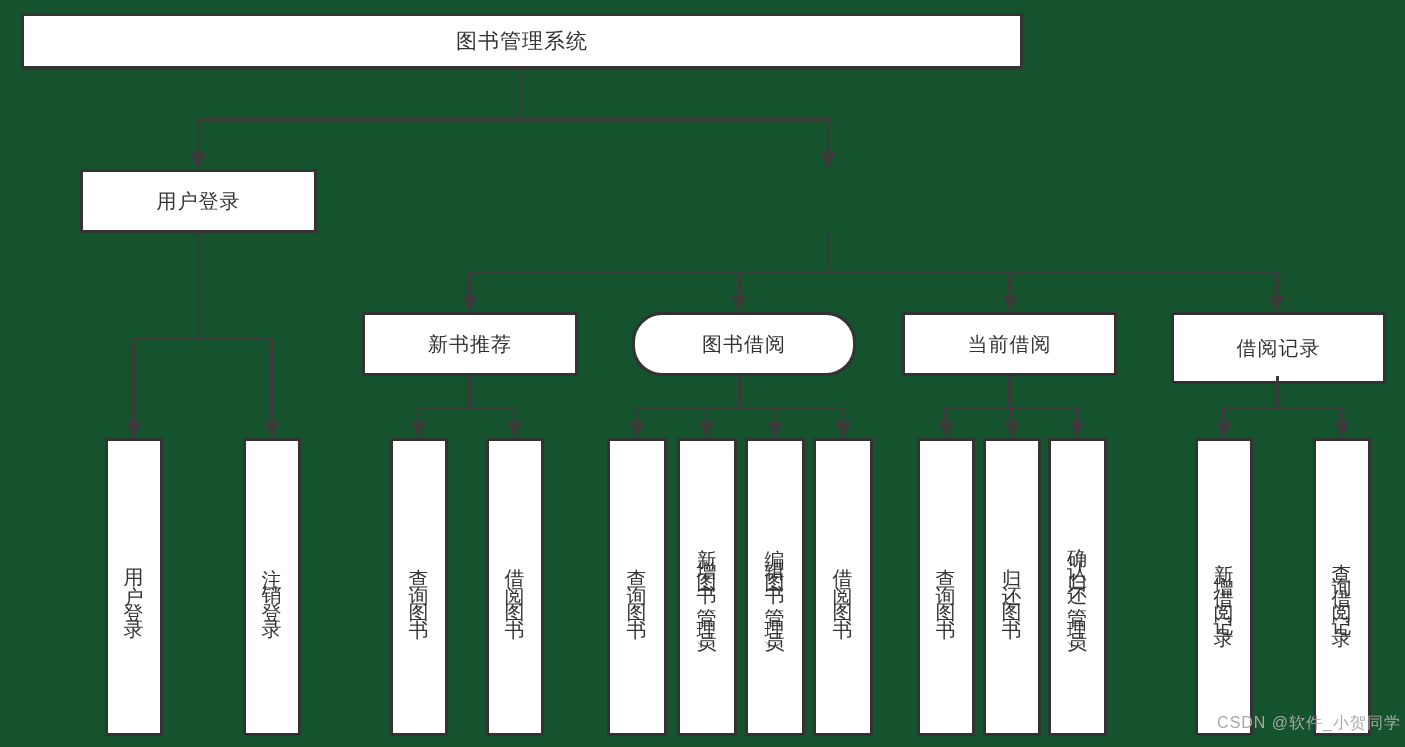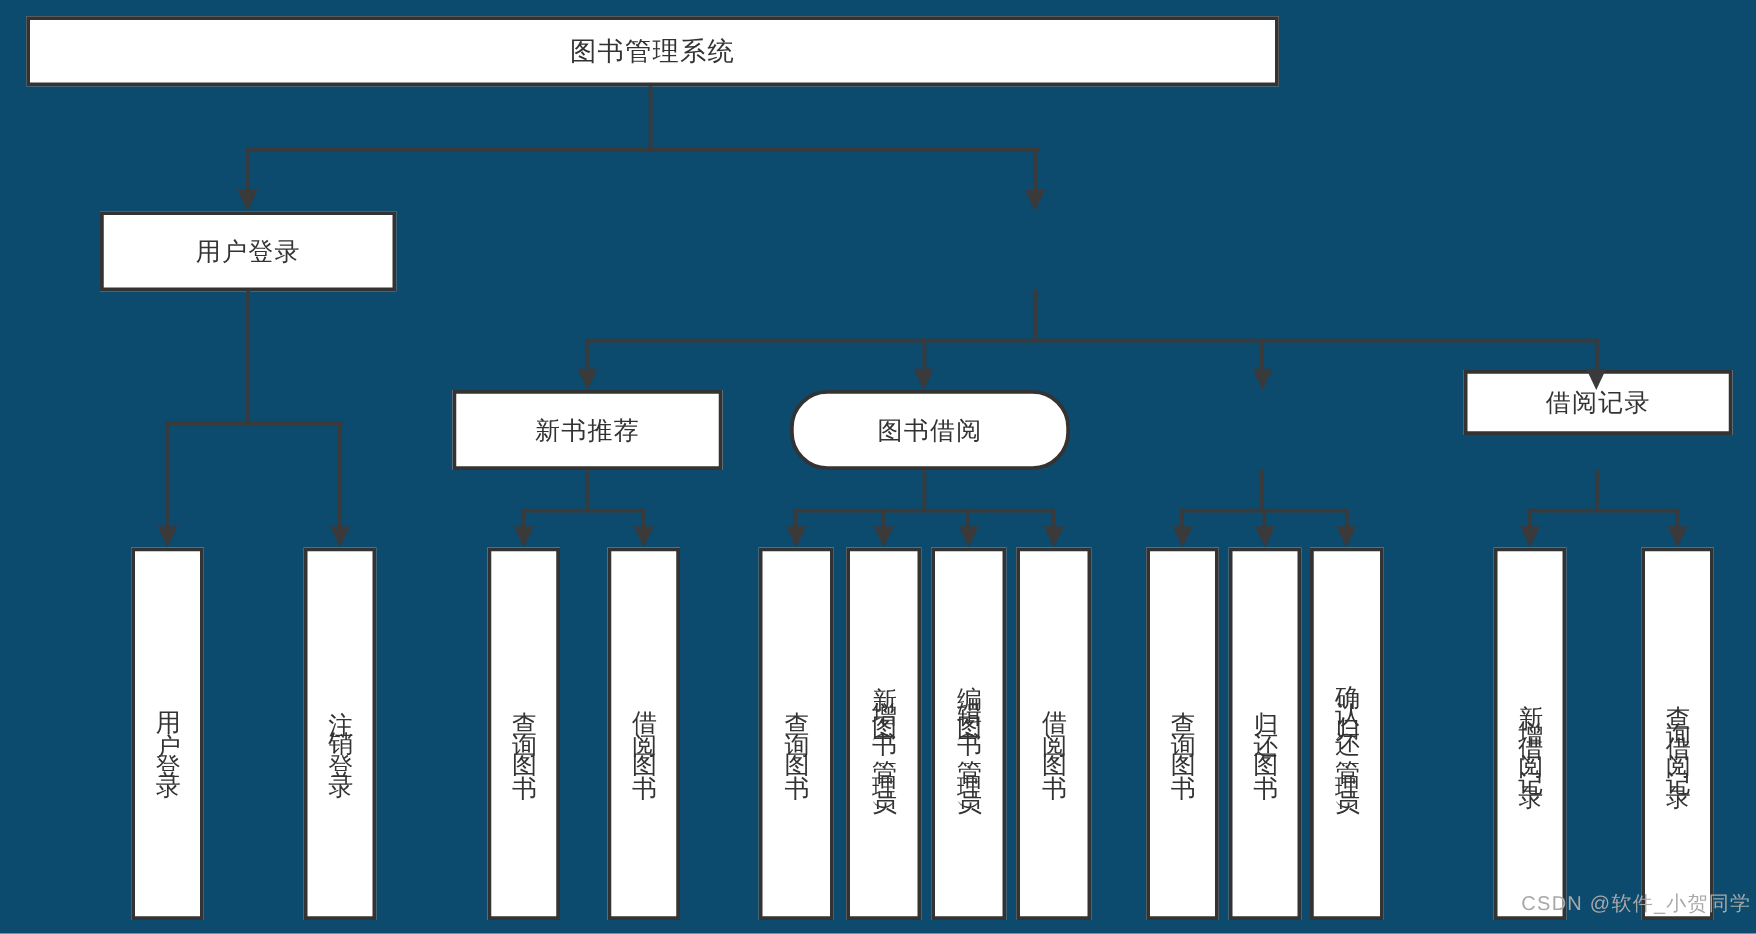--- a/index.html
+++ b/index.html
@@ -1,19 +1,19 @@
 <!DOCTYPE html>
 <html><head>
 <meta charset="utf-8">
 <style>
   html,body{margin:0;padding:0;background:#ffffff;}
   #canvas{
     position:relative;
     width:1405px;height:747px;
-    background:#0c4a6e;
+    background:#14532d;
     font-family:"Liberation Sans","DejaVu Sans",sans-serif;
     color:#333333;
     overflow:hidden;
   }
   .node{
     position:absolute;
     box-sizing:border-box;
     background:#ffffff;
     border:3px solid #333333;
     display:flex;align-items:center;justify-content:center;
@@ -58,21 +58,22 @@
 <body>
 
 <div id="canvas">
 
   <div class="node" style="left:21px;top:13px;width:1002px;height:56px;font-size:21px;">图书管理系统</div>
 
   <div class="node" style="left:80px;top:169px;width:237px;height:64px;">用户登录</div>
 
   <div class="node" style="left:362px;top:312px;width:216px;height:64px;">新书推荐</div>
   <div class="node" style="left:632px;top:312px;width:224px;height:64px;border-radius:30px;">图书借阅</div>
-  <div class="node" style="left:1171px;top:296px;width:215px;height:52px;">借阅记录</div>
+  <div class="node" style="left:902px;top:312px;width:215px;height:64px;">当前借阅</div>
+  <div class="node" style="left:1171px;top:312px;width:215px;height:72px;">借阅记录</div>
 
   <div class="vnode" style="left:105px;top:438px;width:58px;height:298px;">
     <span class="vtext ls-lg">用户登录</span>
   </div>
   <div class="vnode" style="left:243px;top:438px;width:58px;height:298px;">
     <span class="vtext ls-lg">注销登录</span>
   </div>
 
   <div class="vnode" style="left:390px;top:438px;width:58px;height:298px;">
     <span class="vtext ls-lg">查询图书</span>

